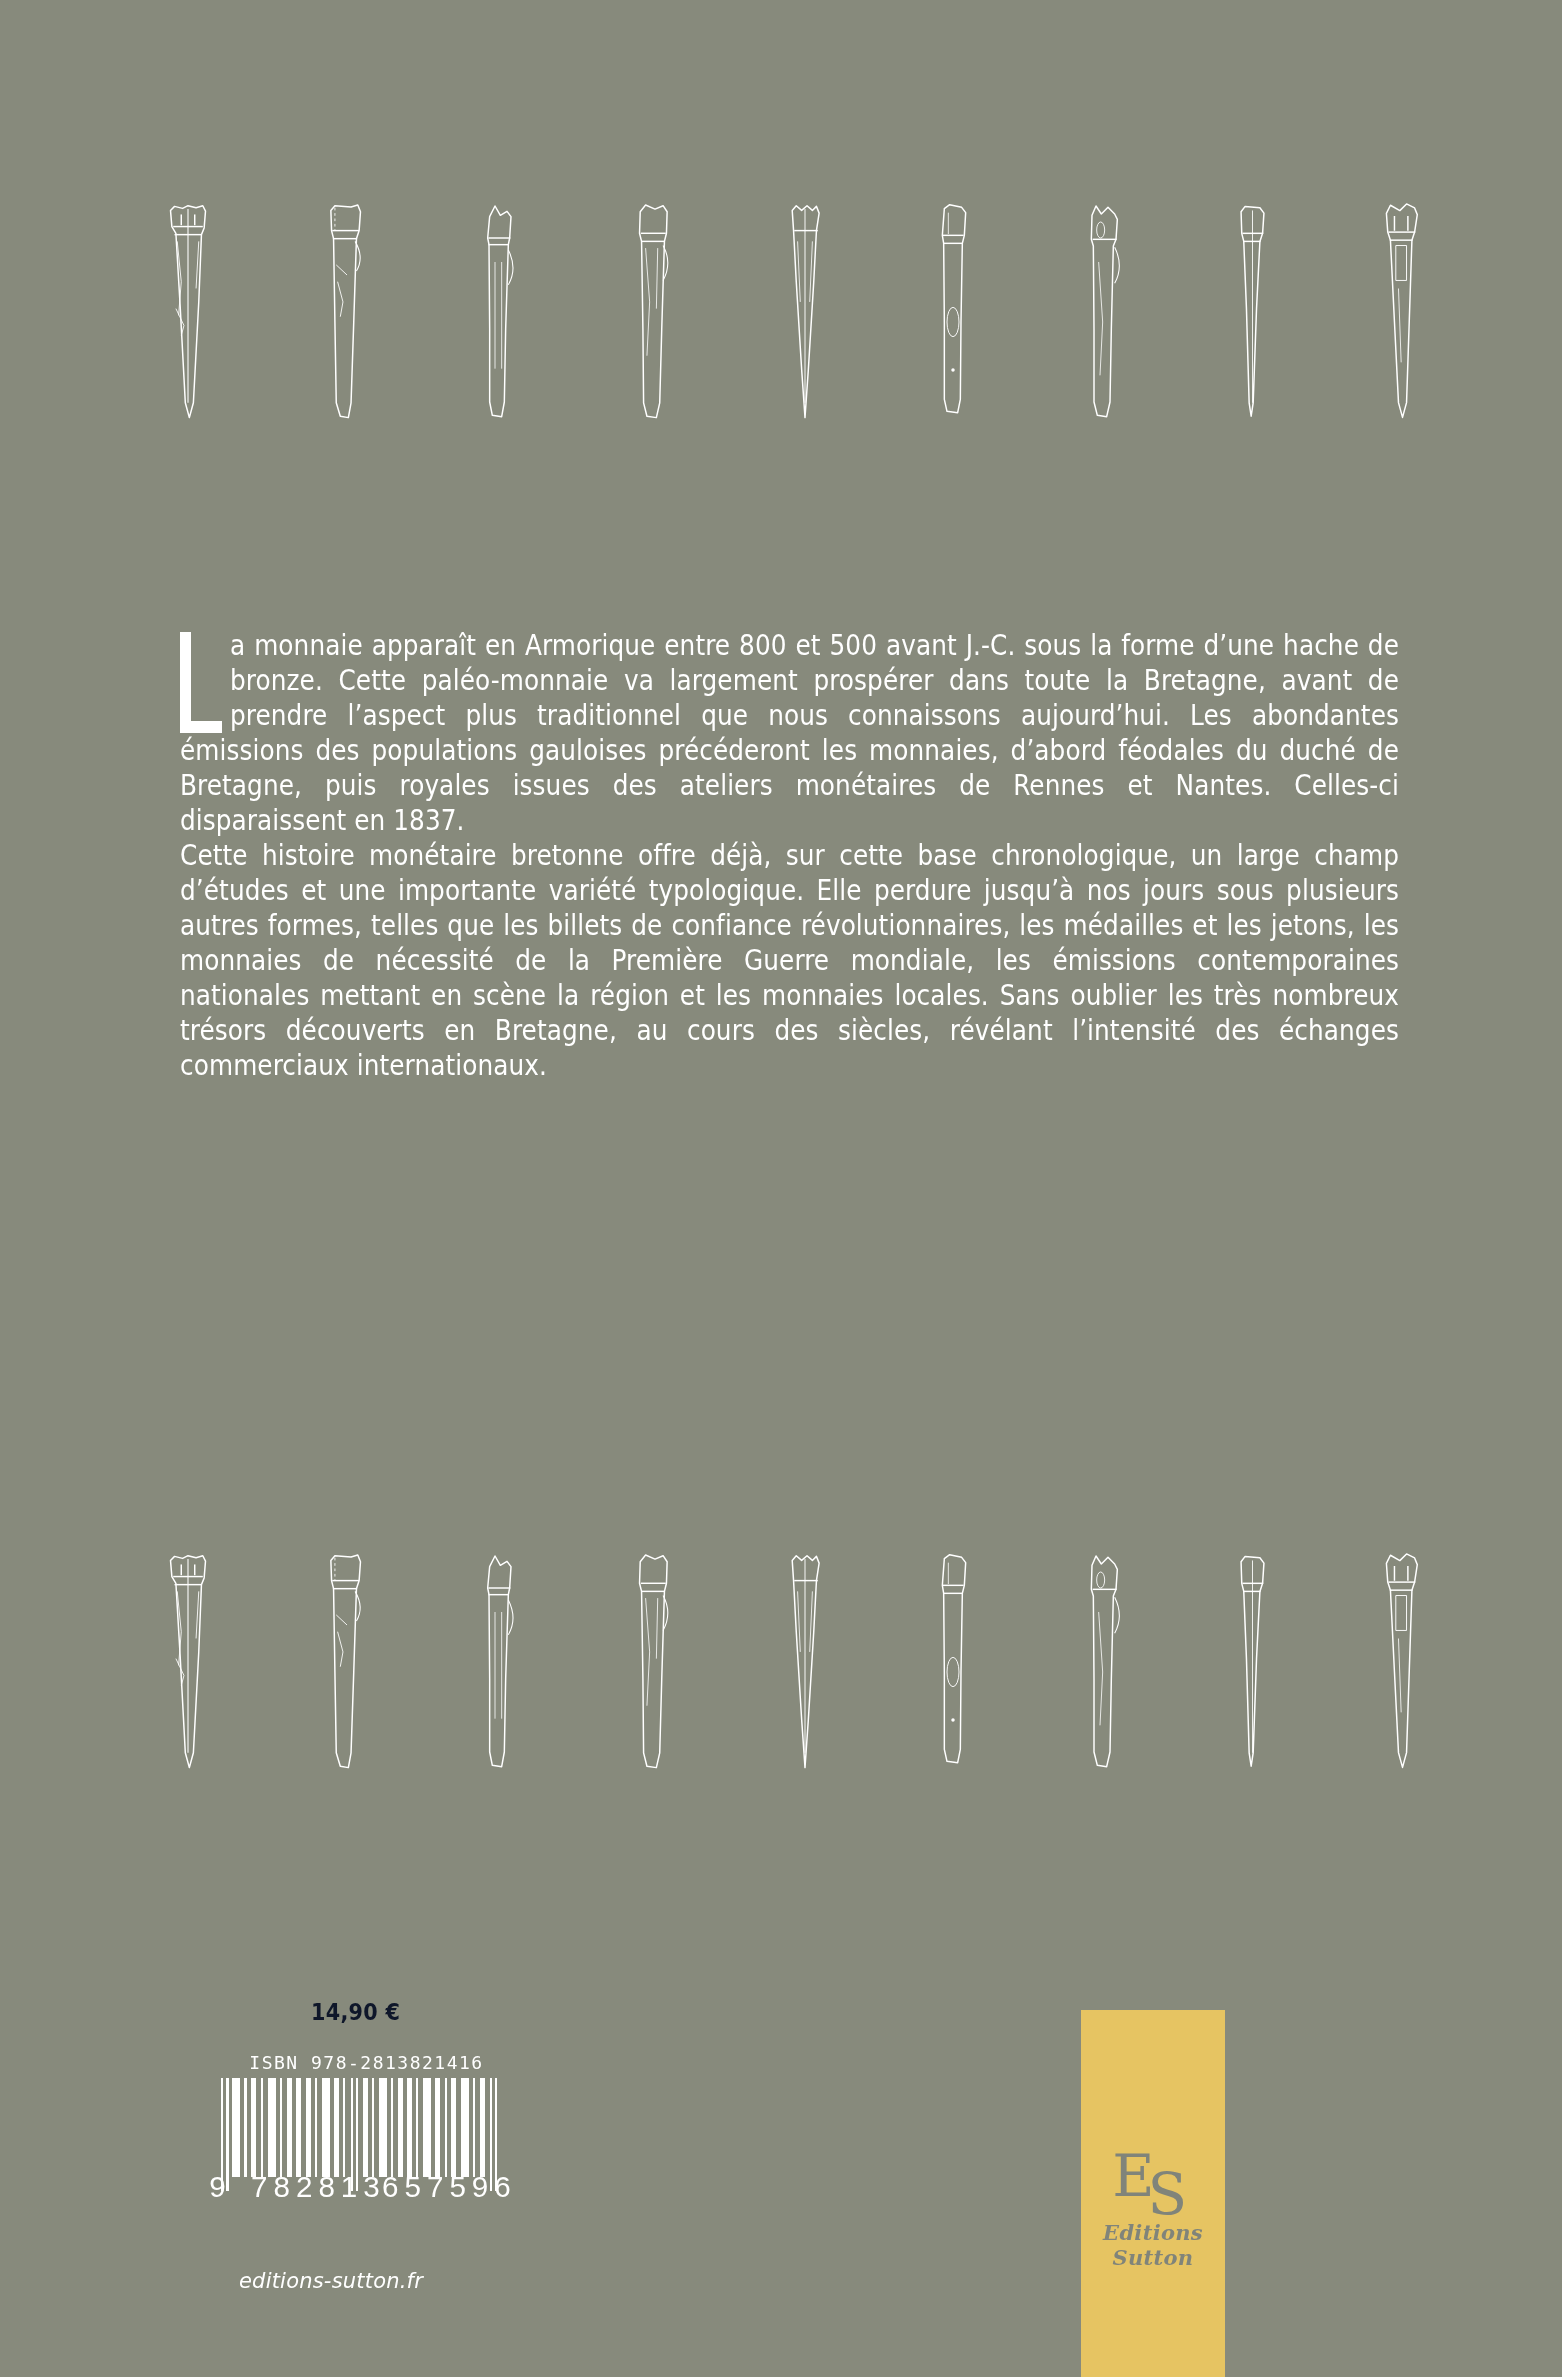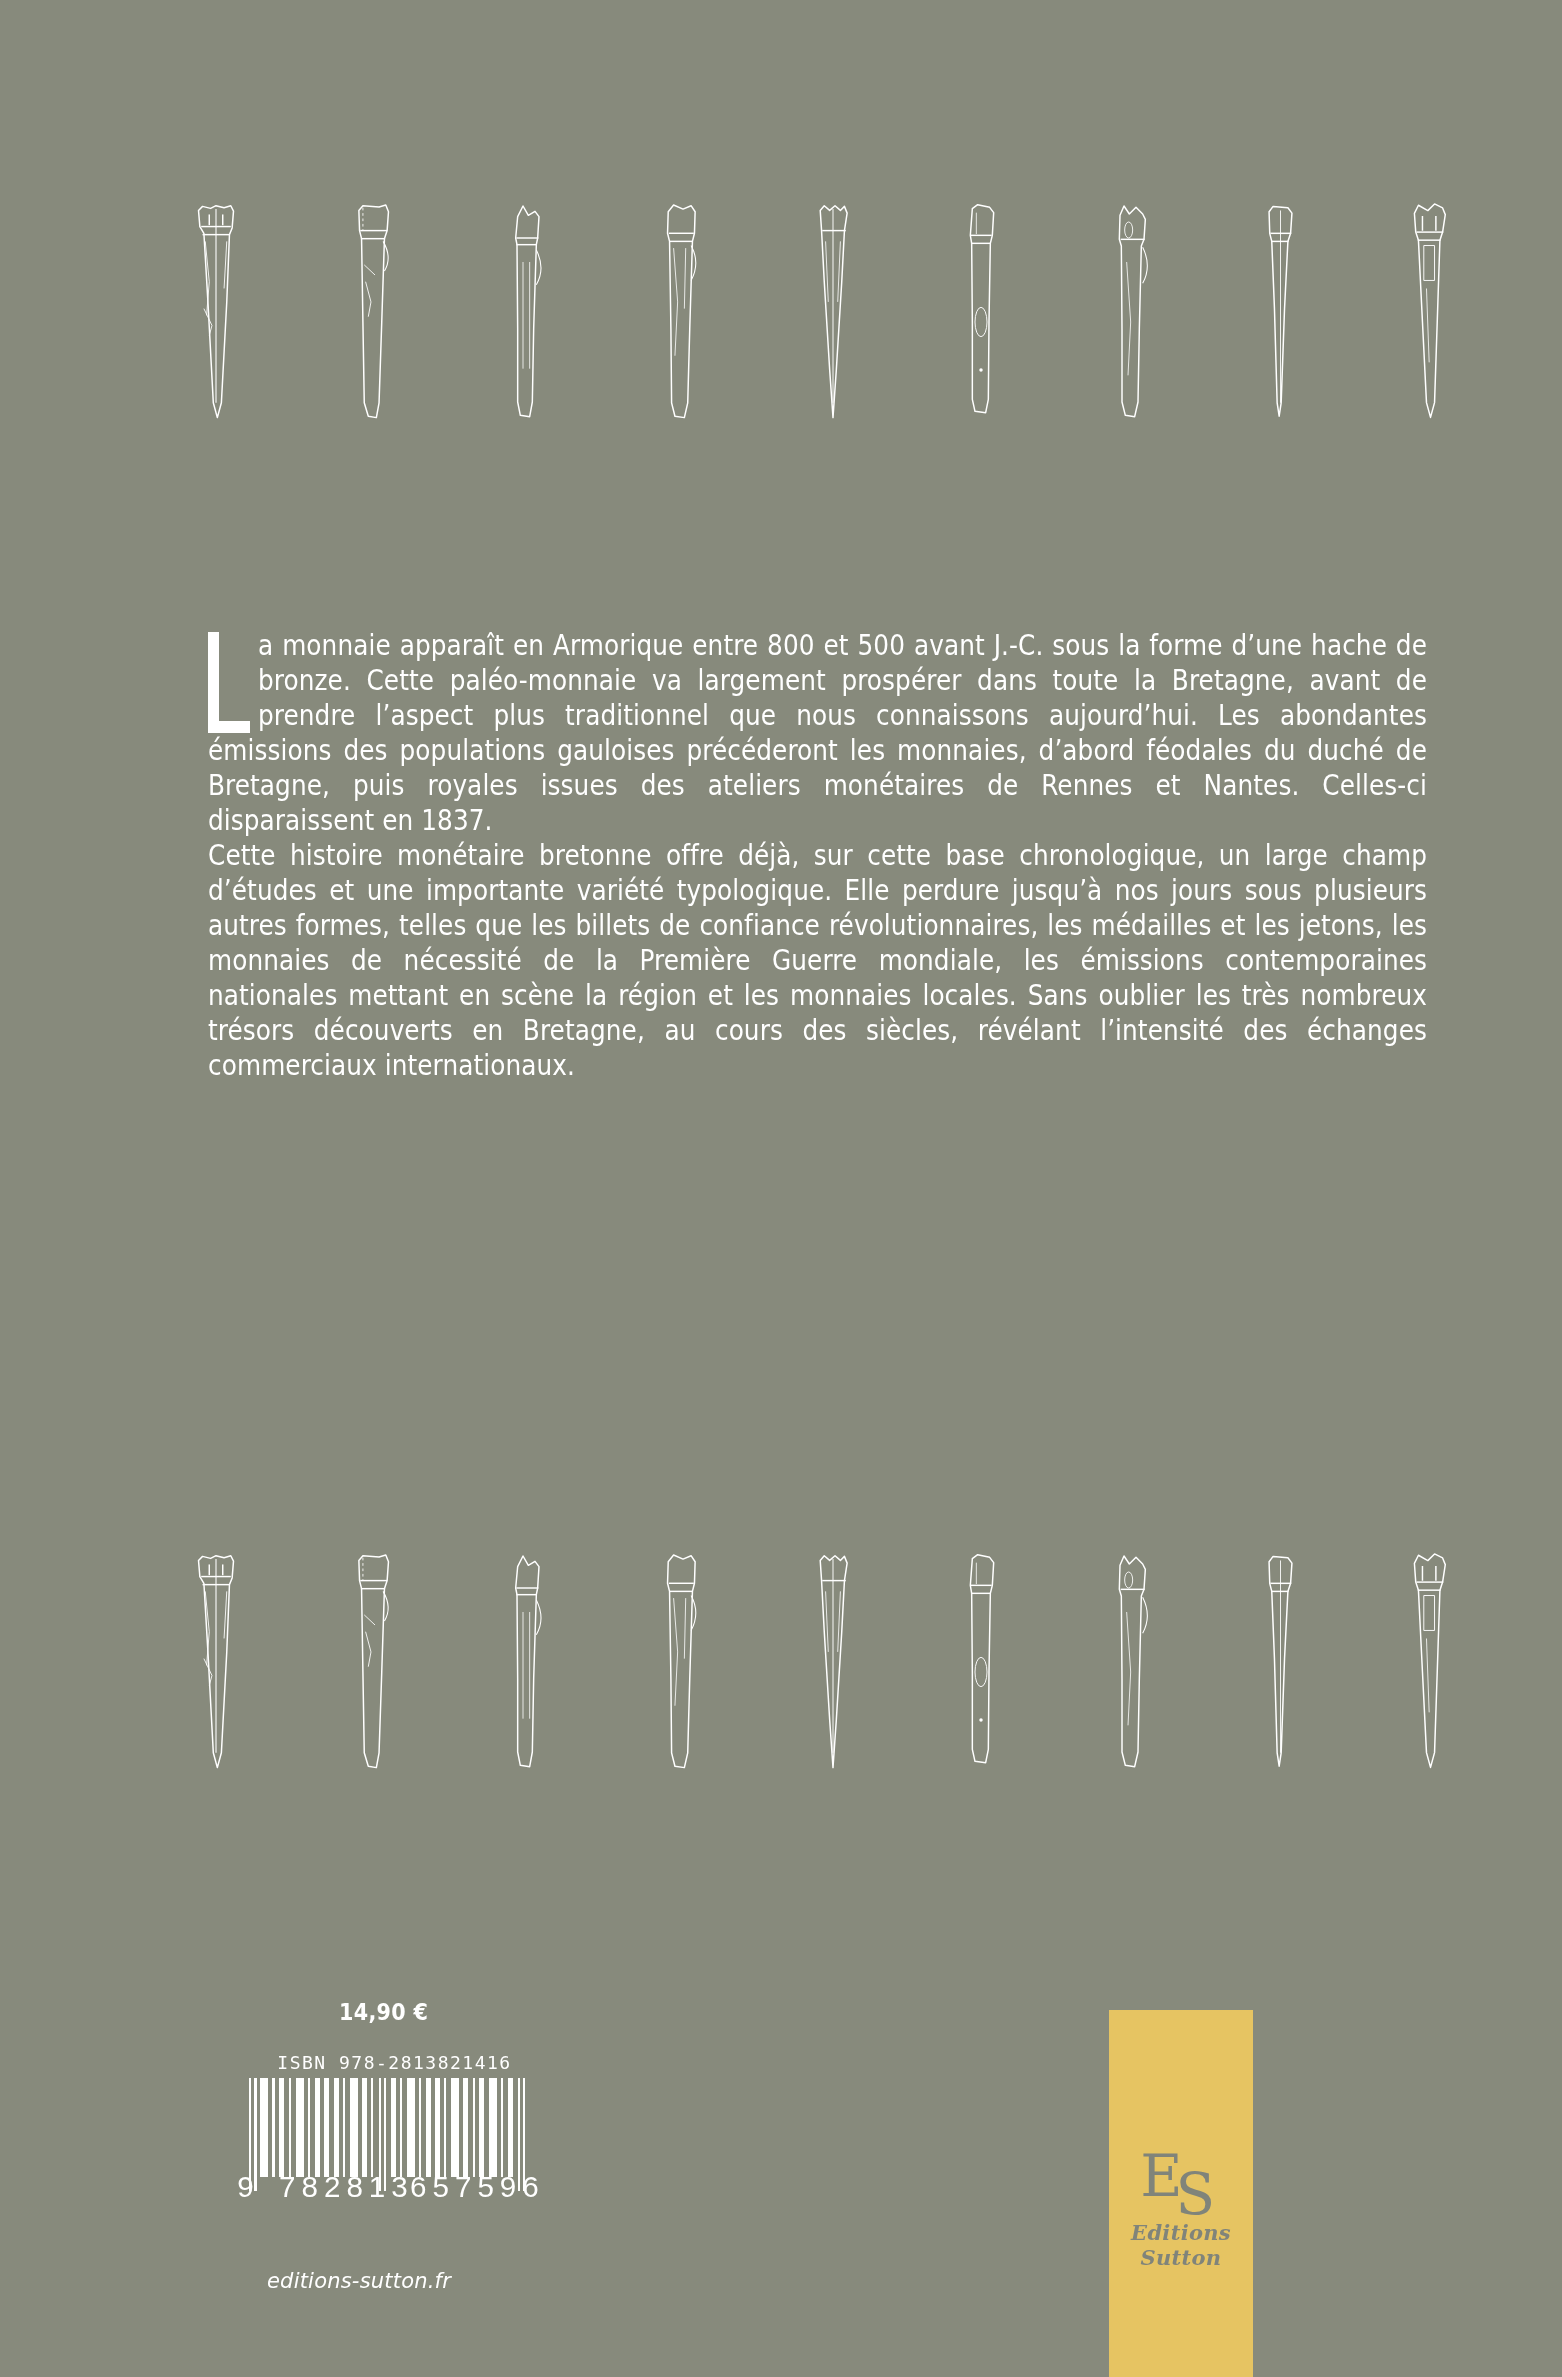--- a/index.html
+++ b/index.html
@@ -2,21 +2,21 @@
 <html style="font-size:10.7px"><head>
 <meta charset="utf-8">
 <style>
   html,body{margin:0;padding:0;}
   body{
     width:1563px;height:2377px;
     background:#878a7c;
     font-family:"Liberation Sans", sans-serif;
     overflow:hidden;position:relative;
   }
-  .page{position:absolute;inset:0;background:#878a7c;margin-left:28px;}
+  .page{position:absolute;inset:0;background:#878a7c;}
 
   
   .axe-strip{
     position:absolute;left:161px;width:1263px;height:248px;
     display:flex;align-items:flex-start;justify-content:space-between;
   }
   .axe-strip.top{top:201px;}
   .axe-strip.bottom{top:1551px;}
   .axe{display:block;}
 
@@ -40,21 +40,21 @@
     content:"";position:absolute;left:0;top:0;width:11.4px;height:101px;background:#fff;
   }
   .dropcap::after{
     content:"";position:absolute;left:0;bottom:0;width:42px;height:12px;background:#fff;
   }
   .para-first{text-indent:0;}
 
   
   .price{
     position:absolute;left:311px;top:1999px;
-    color:#ffffff;font-weight:bold;
+    color:#0f172a;font-weight:bold;
     font-family:"DejaVu Sans Condensed","Liberation Sans Narrow","Liberation Sans",sans-serif;
     font-stretch:condensed;
     font-size:23px;letter-spacing:0.3px;white-space:nowrap;
   }
 
   
   .barcode-block{position:absolute;left:212px;top:2052px;width:309px;}
   .isbn-text{
     color:#ffffff;
     font-family:"DejaVu Sans Mono","Liberation Mono",monospace;

